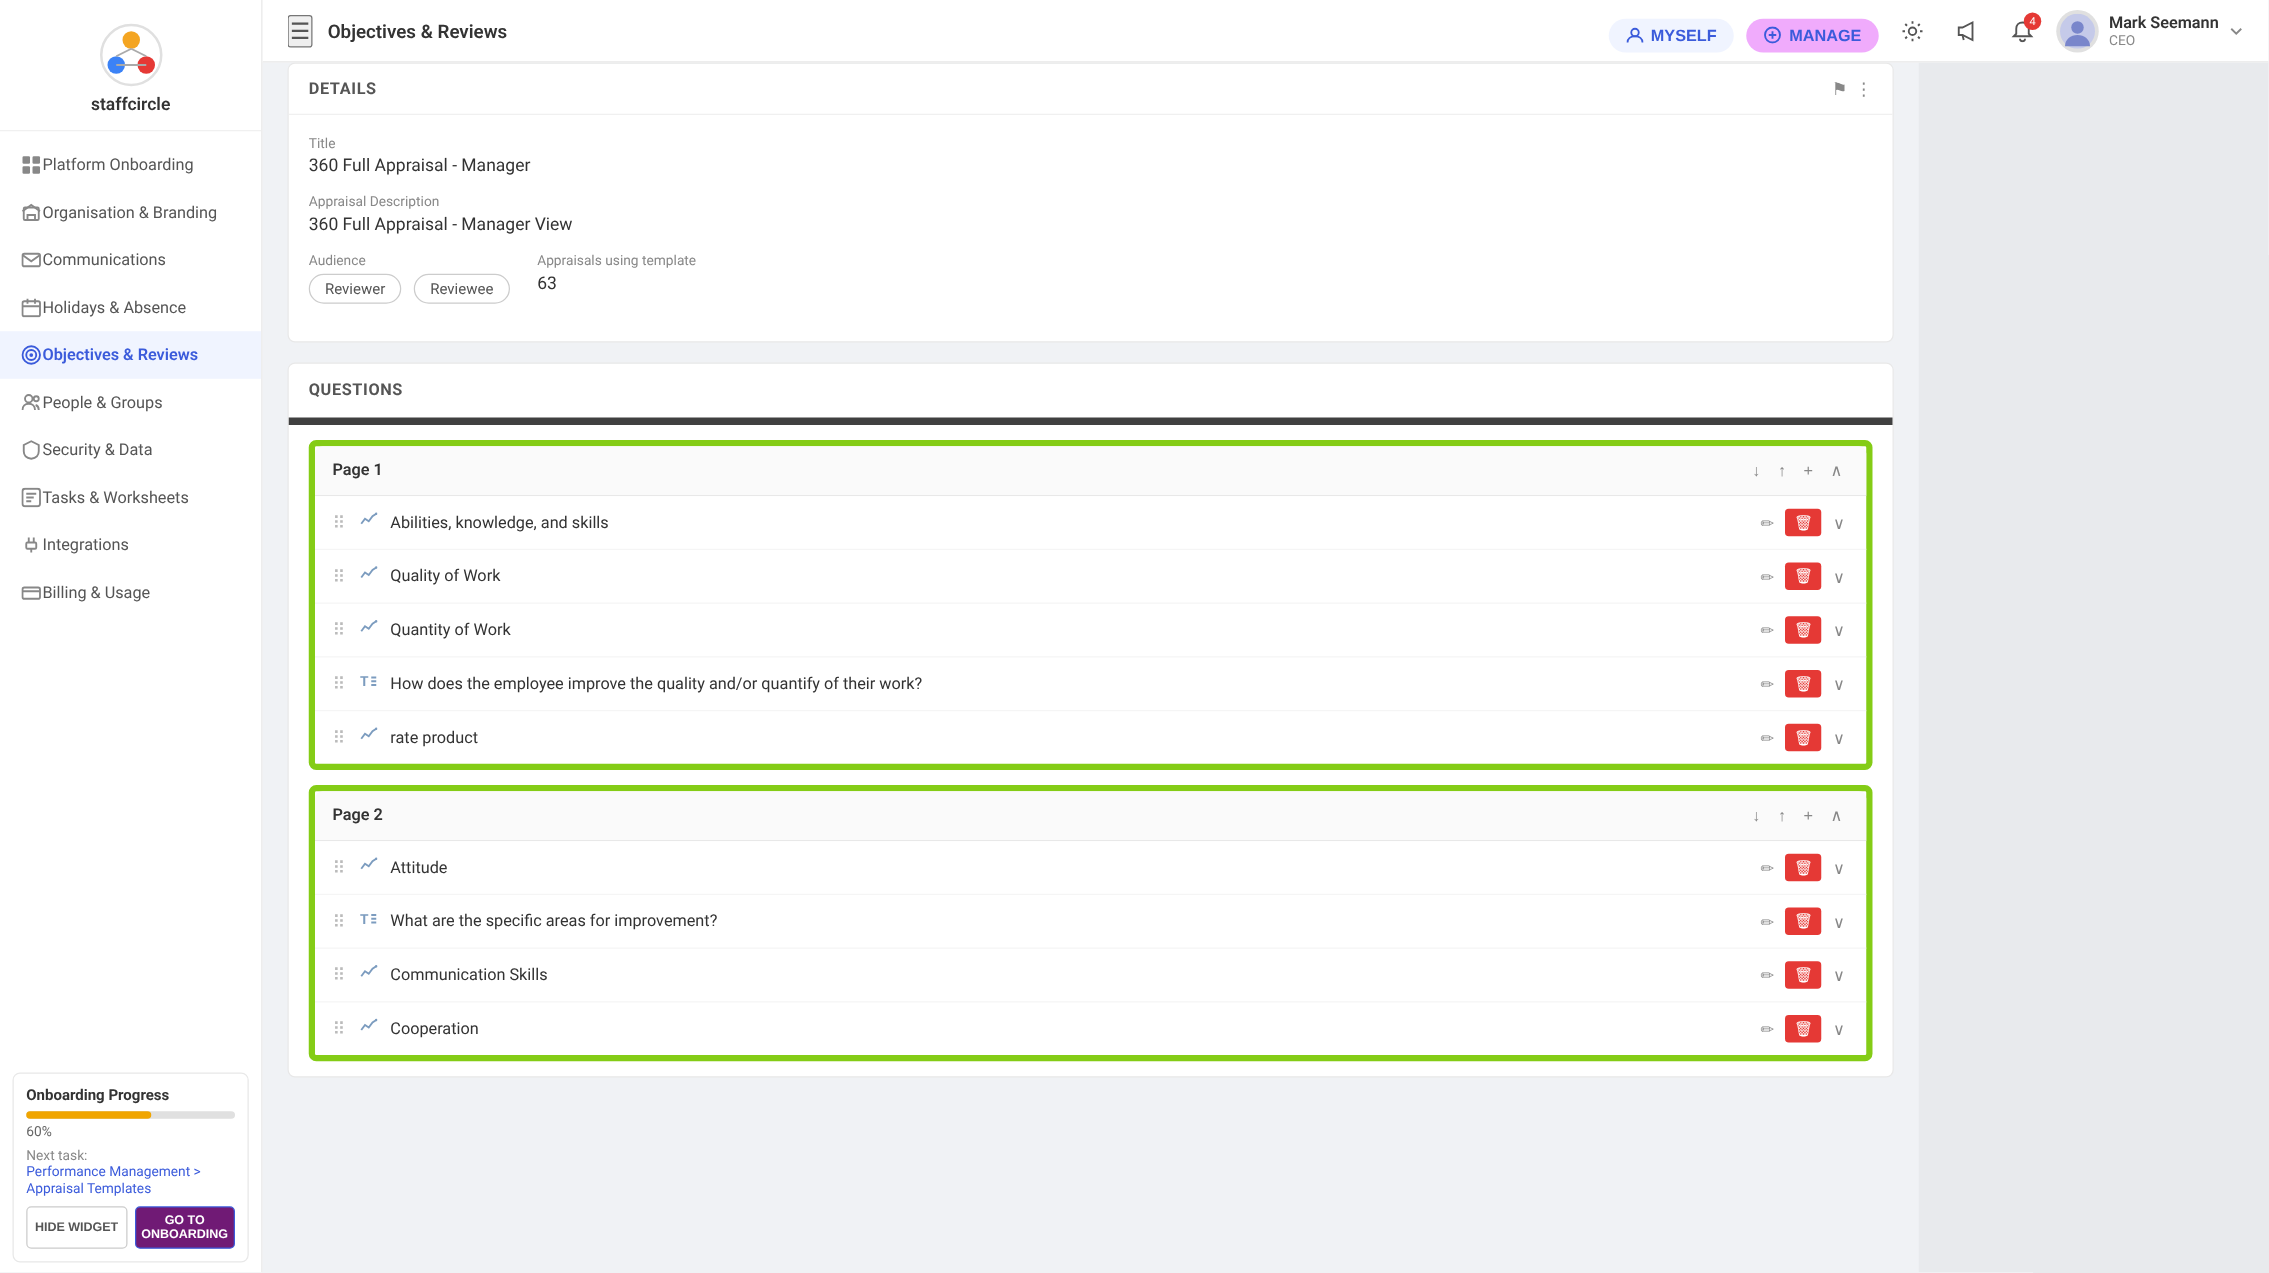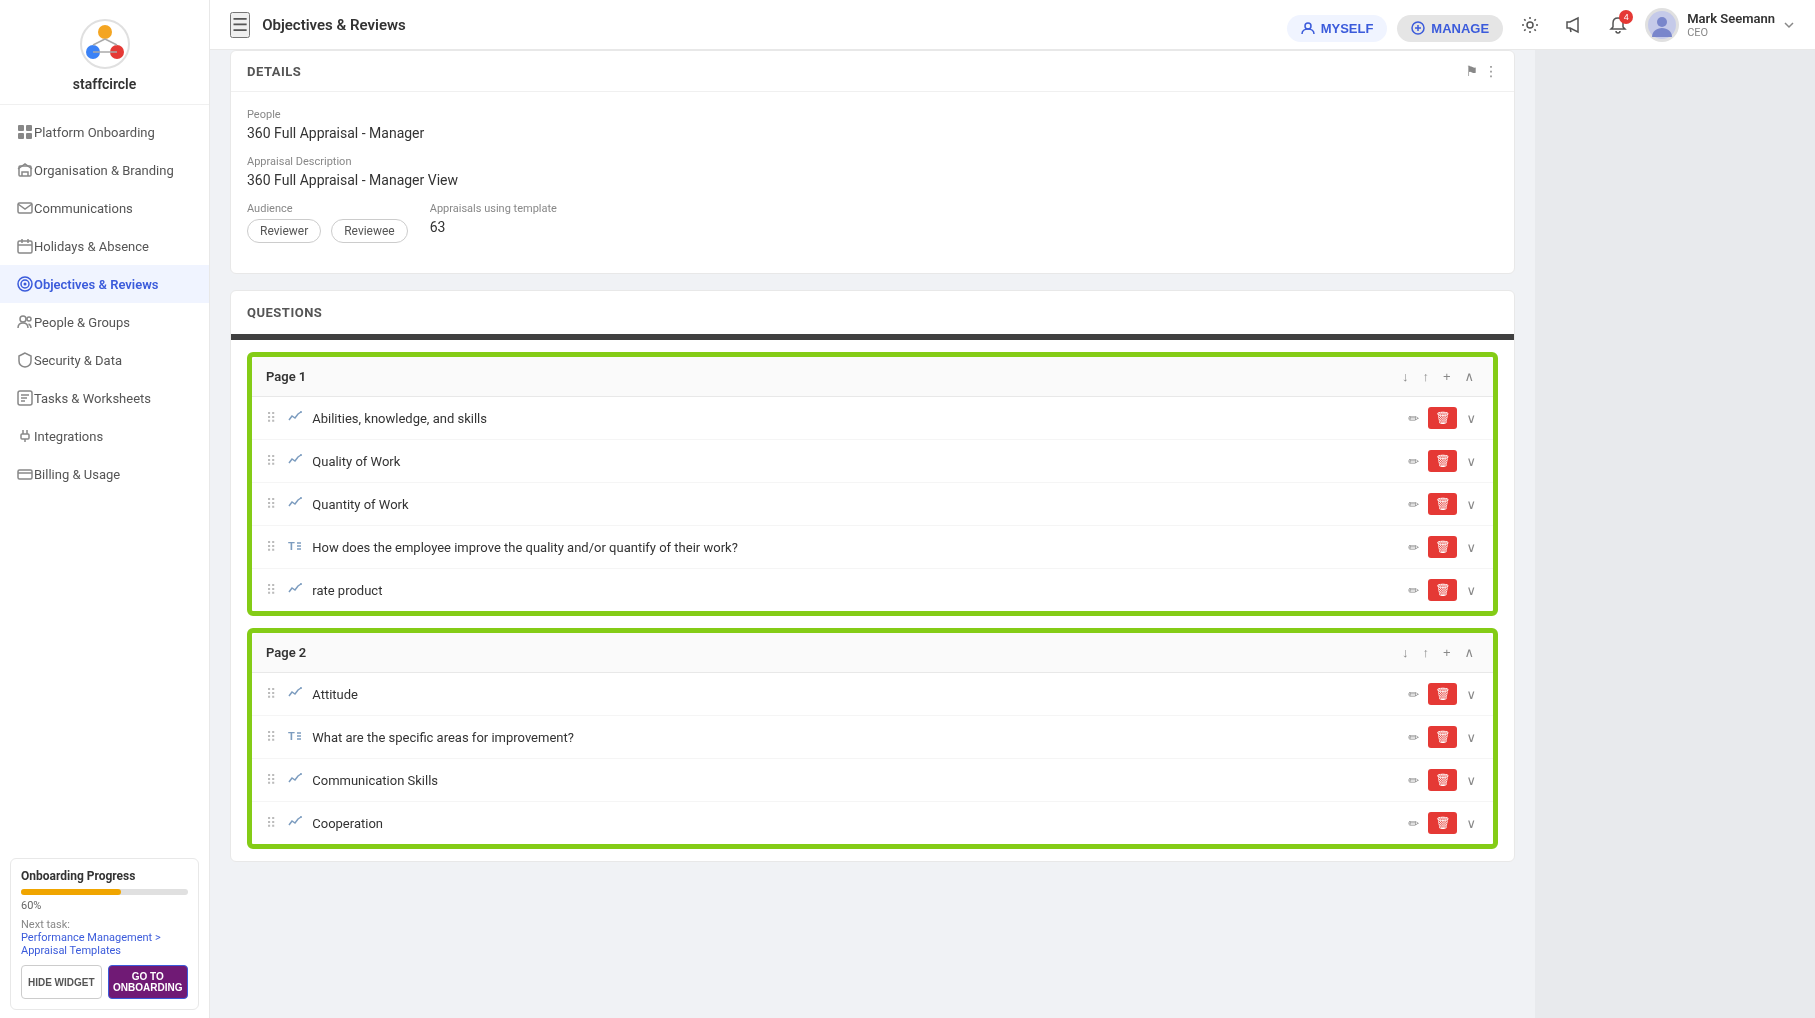--- a/index.html
+++ b/index.html
@@ -154,21 +154,21 @@
       font-size: 13px;
       font-weight: 600;
       cursor: pointer;
       border: none;
     }
     .topbar-btn.myself {
       background: #f0f4ff;
       color: #3b5bdb;
     }
     .topbar-btn.manage {
-      background: #e5e5e5;
+      background: #f0abfc;
       color: #3b5bdb;
     }
     .topbar-icon-btn {
       width: 34px;
       height: 34px;
       border-radius: 50%;
       display: flex;
       align-items: center;
       justify-content: center;
       cursor: pointer;
@@ -599,21 +599,21 @@
       <div class="details-card">
         <div class="card-header">
           <span class="card-header-title">DETAILS</span>
           <div class="card-header-actions">
             <button class="header-icon-btn">⚑</button>
             <button class="header-icon-btn">⋮</button>
           </div>
         </div>
         <div class="card-body">
           <div class="field-group">
-            <div class="field-label">People</div>
+            <div class="field-label">Title</div>
             <div class="field-value">360 Full Appraisal - Manager</div>
           </div>
           <div class="field-group">
             <div class="field-label">Appraisal Description</div>
             <div class="field-value">360 Full Appraisal - Manager View</div>
           </div>
           <div class="field-row">
             <div class="field-group">
               <div class="field-label">Audience</div>
               <div>

